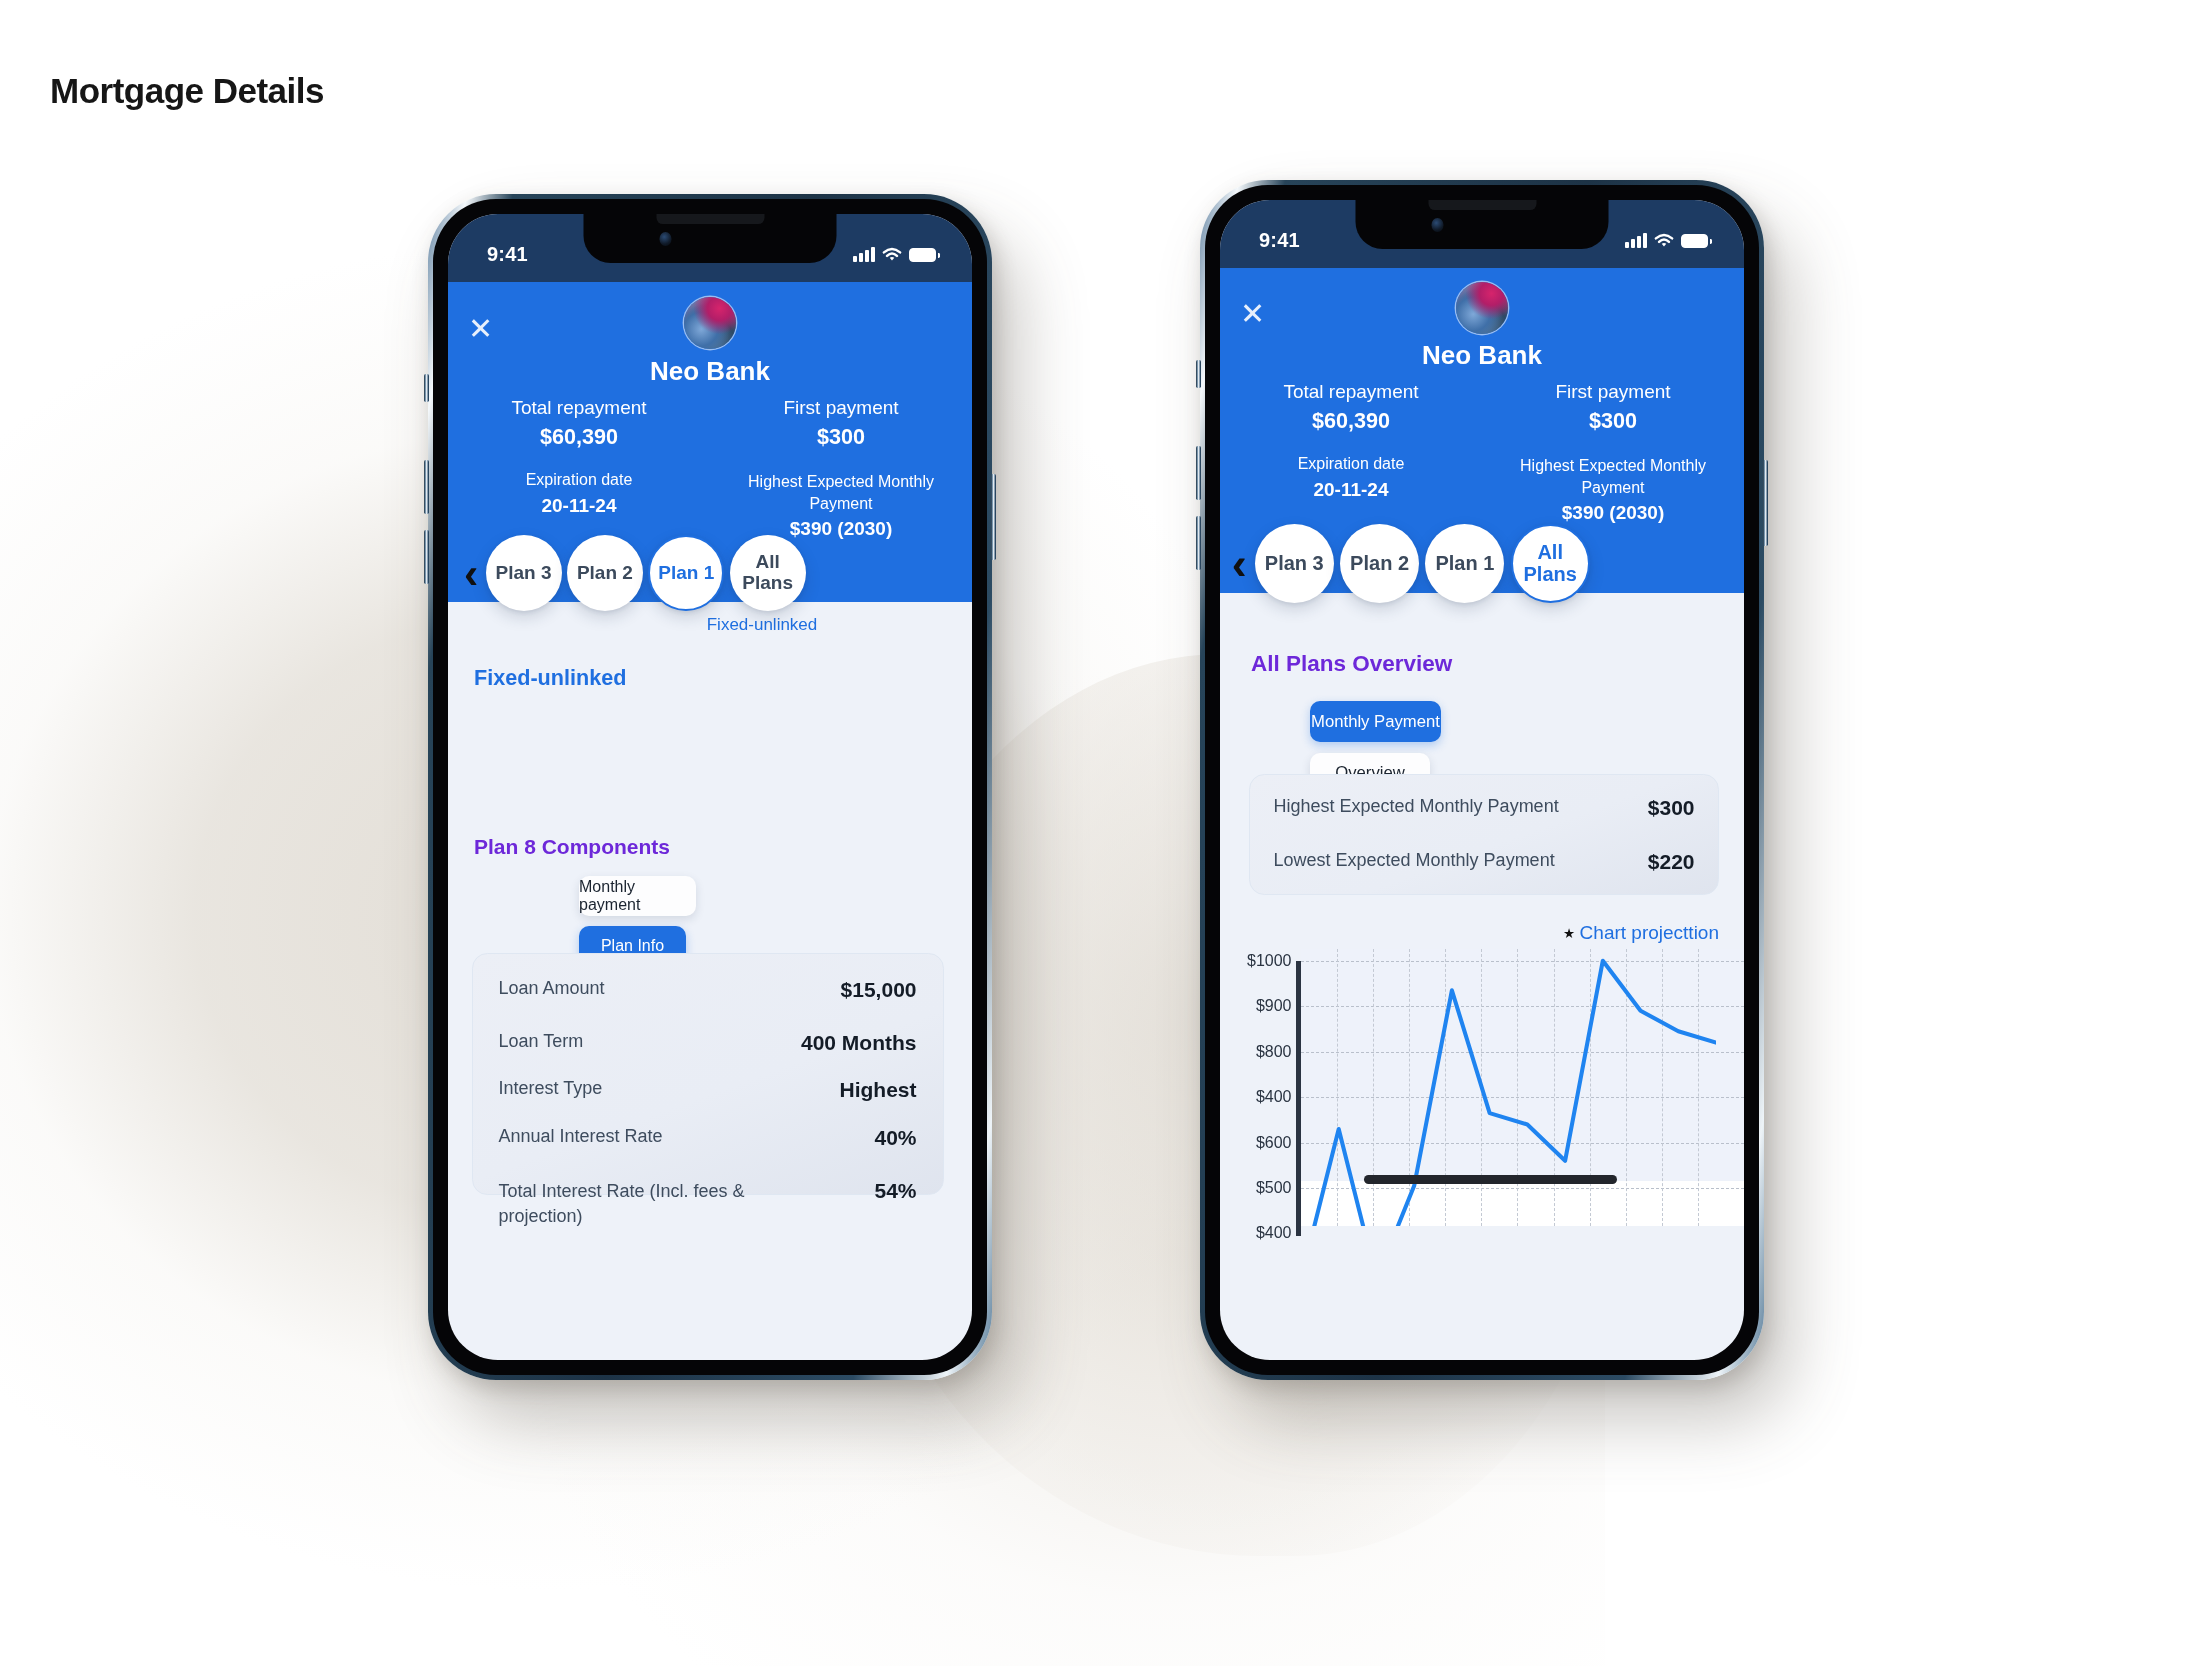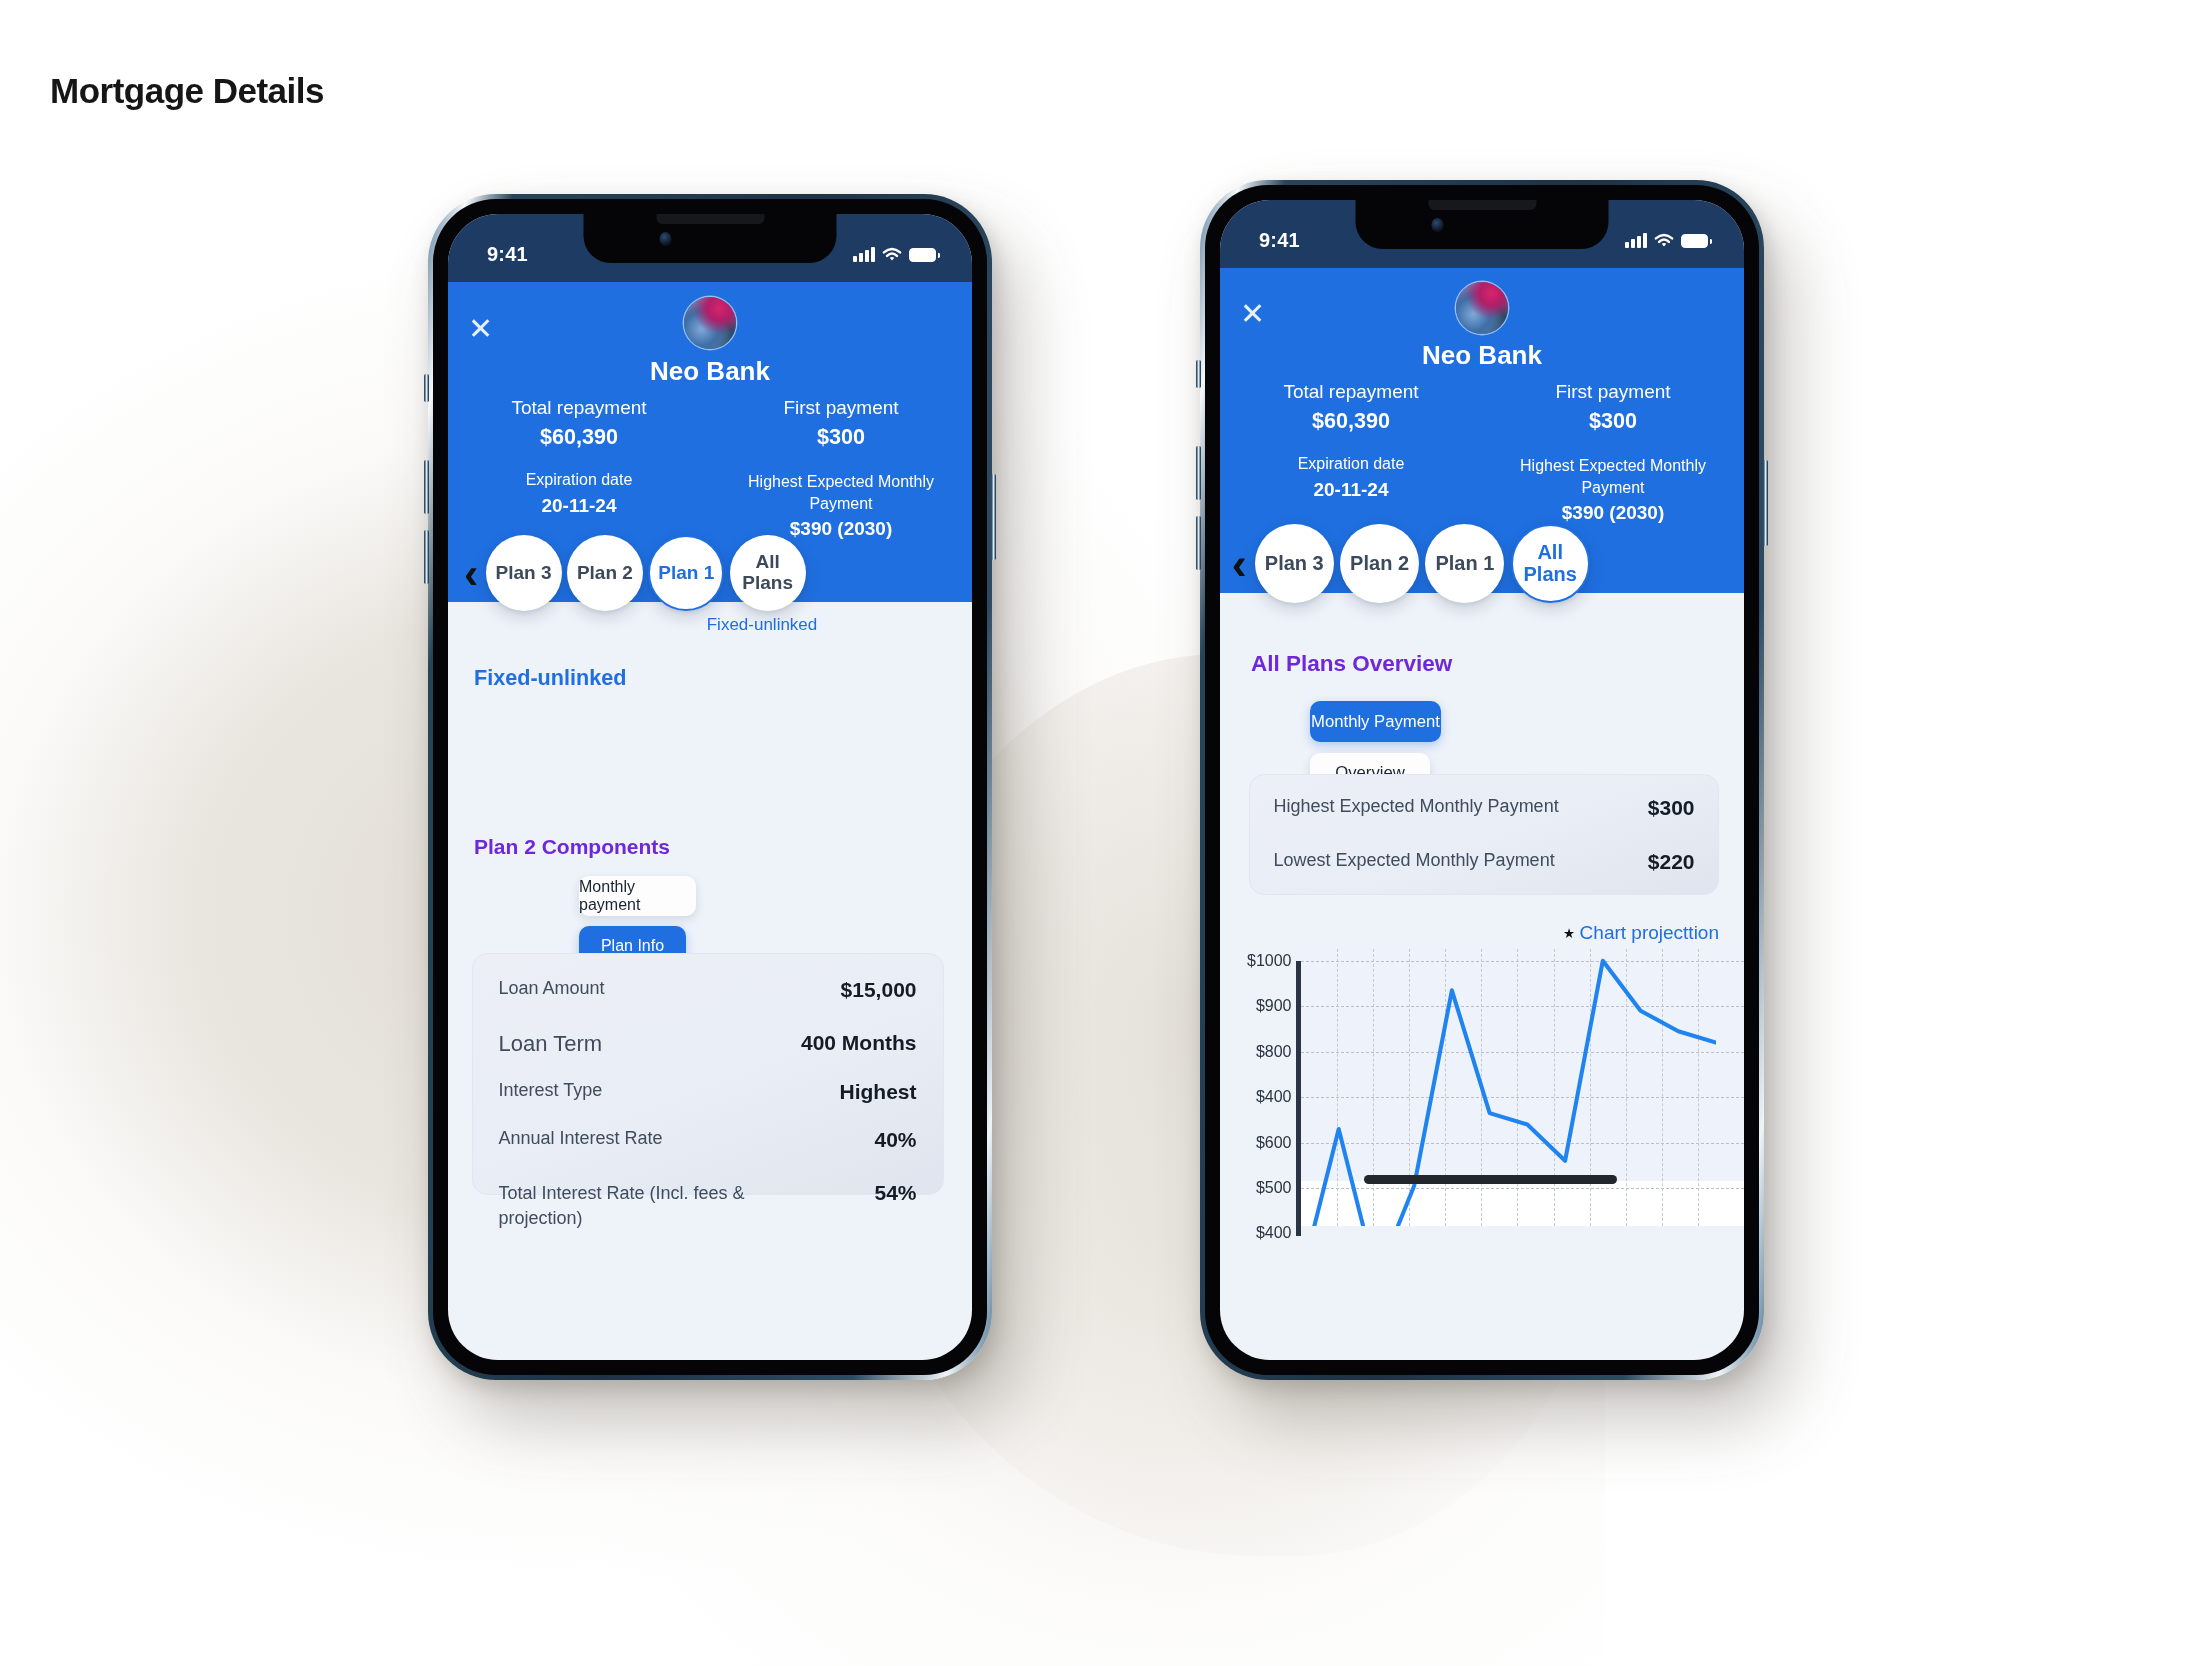--- a/index.html
+++ b/index.html
@@ -303,38 +303,38 @@
         </div>
         <div class="pill" style="width:76px; height:76px; font-size:19px;">
           <span>All Plans</span>
         </div>
       </div>
       <div class="pill-sub" style="left:251px; top:401px; width:126px; font-size:17px;">Fixed-unlinked</div>
 
       <div class="content">
         <div class="sec-title" style="left:26px; top:451px; font-size:21.6px;">Fixed-unlinked</div>
 
-        <div class="h-dark" style="left:26px; top:621px; font-size:21px;">Plan 2 Components</div>
+        <div class="h-dark" style="left:26px; top:621px; font-size:21px;">Plan 8 Components</div>
 
         <div class="toggle-row" style="left:131px; top:662px; gap:10px;">
           <div class="toggle-btn off" style="width:117px; height:40px; font-size:16px;">
             <span>Monthly payment</span>
           </div>
           <div class="toggle-btn on" style="width:107px; height:40px; font-size:16px;">
             <span>Plan Info</span>
           </div>
         </div>
 
         <div class="card" style="left:23.5px; top:739px; width:472px; height:242px; padding:23.5px 26px 0 26px;">
           <div class="card-row" style="margin-bottom:29px;">
             <div class="k" style="font-size:18px;">Loan Amount</div>
             <div class="v" style="font-size:21px;">$15,000</div>
           </div>
           <div class="card-row" style="margin-bottom:23.5px;">
-            <div class="k" style="font-size:22px;">Loan Term</div>
+            <div class="k" style="font-size:18px;">Loan Term</div>
             <div class="v" style="font-size:21px;">400 Months</div>
           </div>
           <div class="card-row" style="margin-bottom:23.5px;">
             <div class="k" style="font-size:18px;">Interest Type</div>
             <div class="v" style="font-size:21px;">Highest</div>
           </div>
           <div class="card-row" style="margin-bottom:29px;">
             <div class="k" style="font-size:18px;">Annual Interest Rate</div>
             <div class="v" style="font-size:21px;">40%</div>
           </div>

